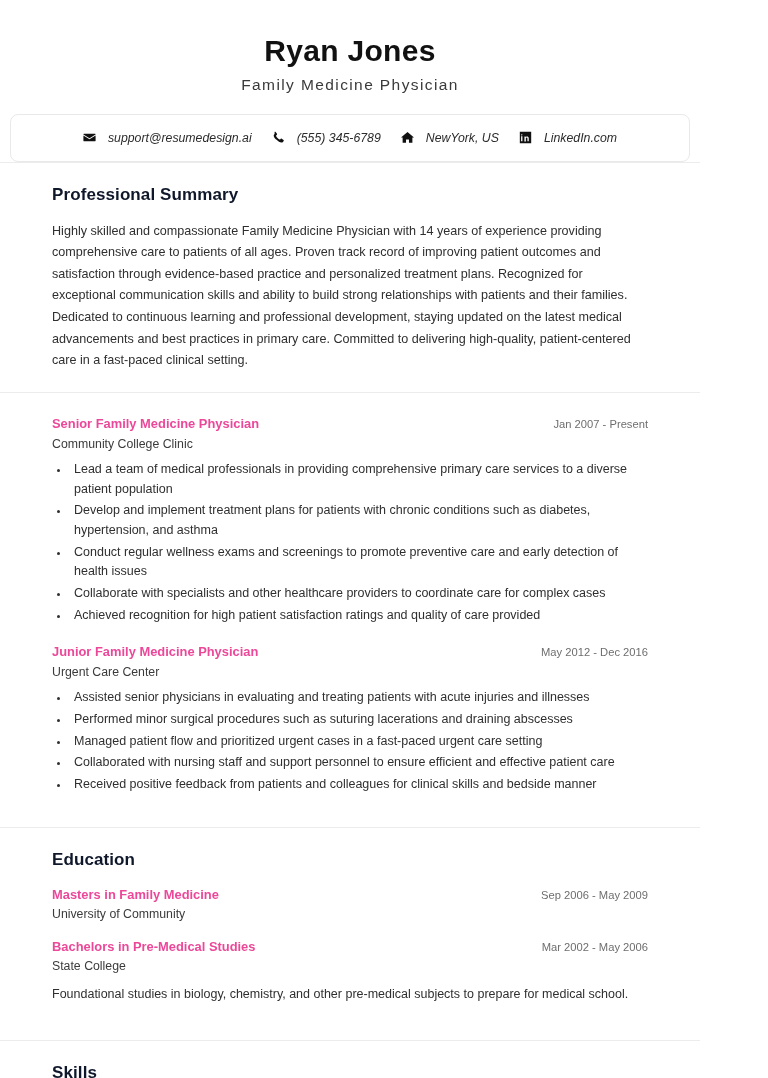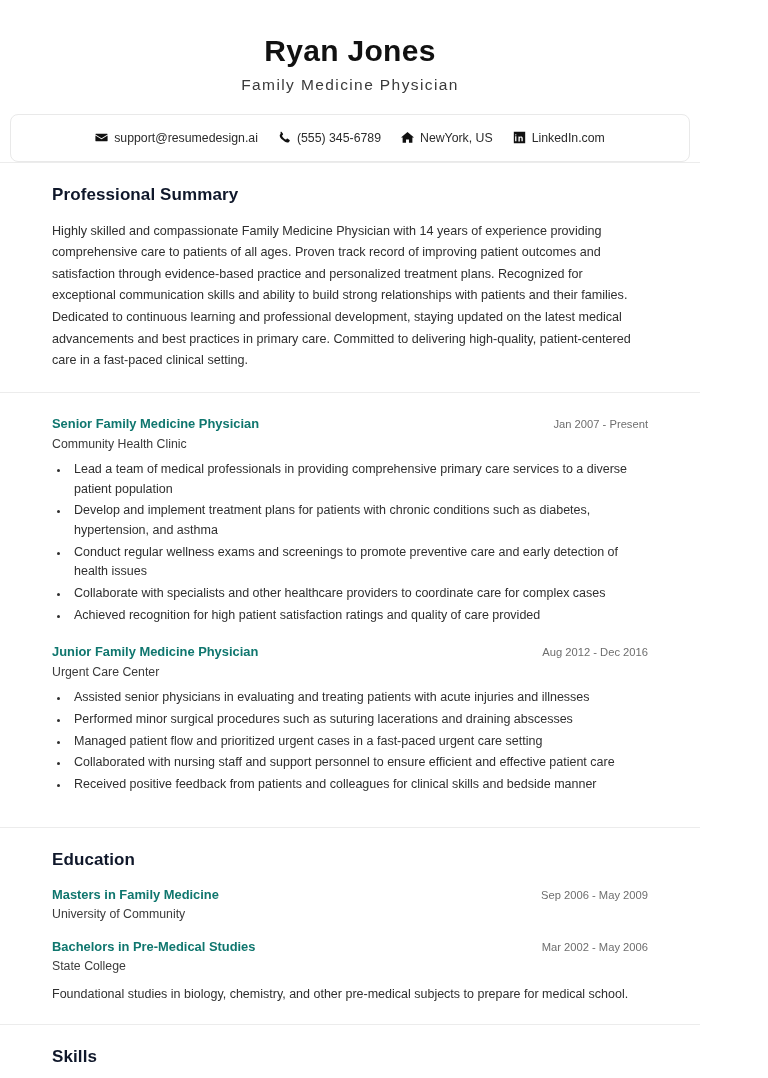--- a/index.html
+++ b/index.html
@@ -48,24 +48,25 @@
     height: 48px;
     display: flex;
     align-items: center;
     justify-content: center;
     gap: 20px;
     background: #ffffff;
   }
   .contact-item {
     display: flex;
     align-items: center;
-    gap: 6px;
+    gap: 12px;
     font-size: 12.3px;
     color: #2b2b2b;
     white-space: nowrap;
+    font-style: italic;
   }
   .contact-item .ic {
     display: inline-flex;
     align-items: center;
     justify-content: center;
     width: 13px;
     height: 13px;
     color: #111;
   }
   .contact-item .ic svg { display: block; }
@@ -88,32 +89,32 @@
 
   .summary-text {
     font-size: 12.6px;
     line-height: 1.72;
     color: #2f2f2f;
     text-align: left;
   }
 
   
   .entry { margin-bottom: 2px; }
-  .entry:last-child { margin-bottom: 0; }
+  .entry:last-child { margin-bottom: 16px; }
 
   .entry-head {
     display: flex;
     align-items: baseline;
     justify-content: space-between;
     gap: 12px;
   }
   .entry-role {
     font-size: 12.9px;
     font-weight: 700;
-    color: #0f766e;
+    color: #ec4899;
     line-height: 1.45;
   }
   .entry-date {
     font-size: 11.2px;
     color: #6e6e6e;
     white-space: nowrap;
     flex-shrink: 0;
   }
   .entry-org {
     font-size: 12.3px;
@@ -201,34 +202,34 @@
   </div>
 
   <div class="section">
     <div class="section-inner">
 
       <div class="exp-group">
         <div class="entry-head">
           <div class="entry-role">Senior Family Medicine Physician</div>
           <div class="entry-date">Jan 2007 - Present</div>
         </div>
-        <div class="entry-org">Community Health Clinic</div>
+        <div class="entry-org">Community College Clinic</div>
         <ul class="bullets">
           <li>Lead a team of medical professionals in providing comprehensive primary care services to a diverse patient population</li>
           <li>Develop and implement treatment plans for patients with chronic conditions such as diabetes, hypertension, and asthma</li>
           <li>Conduct regular wellness exams and screenings to promote preventive care and early detection of health issues</li>
           <li>Collaborate with specialists and other healthcare providers to coordinate care for complex cases</li>
           <li>Achieved recognition for high patient satisfaction ratings and quality of care provided</li>
         </ul>
       </div>
 
       <div class="exp-group">
         <div class="entry-head">
           <div class="entry-role">Junior Family Medicine Physician</div>
-          <div class="entry-date">Aug 2012 - Dec 2016</div>
+          <div class="entry-date">May 2012 - Dec 2016</div>
         </div>
         <div class="entry-org">Urgent Care Center</div>
         <ul class="bullets">
           <li>Assisted senior physicians in evaluating and treating patients with acute injuries and illnesses</li>
           <li>Performed minor surgical procedures such as suturing lacerations and draining abscesses</li>
           <li>Managed patient flow and prioritized urgent cases in a fast-paced urgent care setting</li>
           <li>Collaborated with nursing staff and support personnel to ensure efficient and effective patient care</li>
           <li>Received positive feedback from patients and colleagues for clinical skills and bedside manner</li>
         </ul>
       </div>

